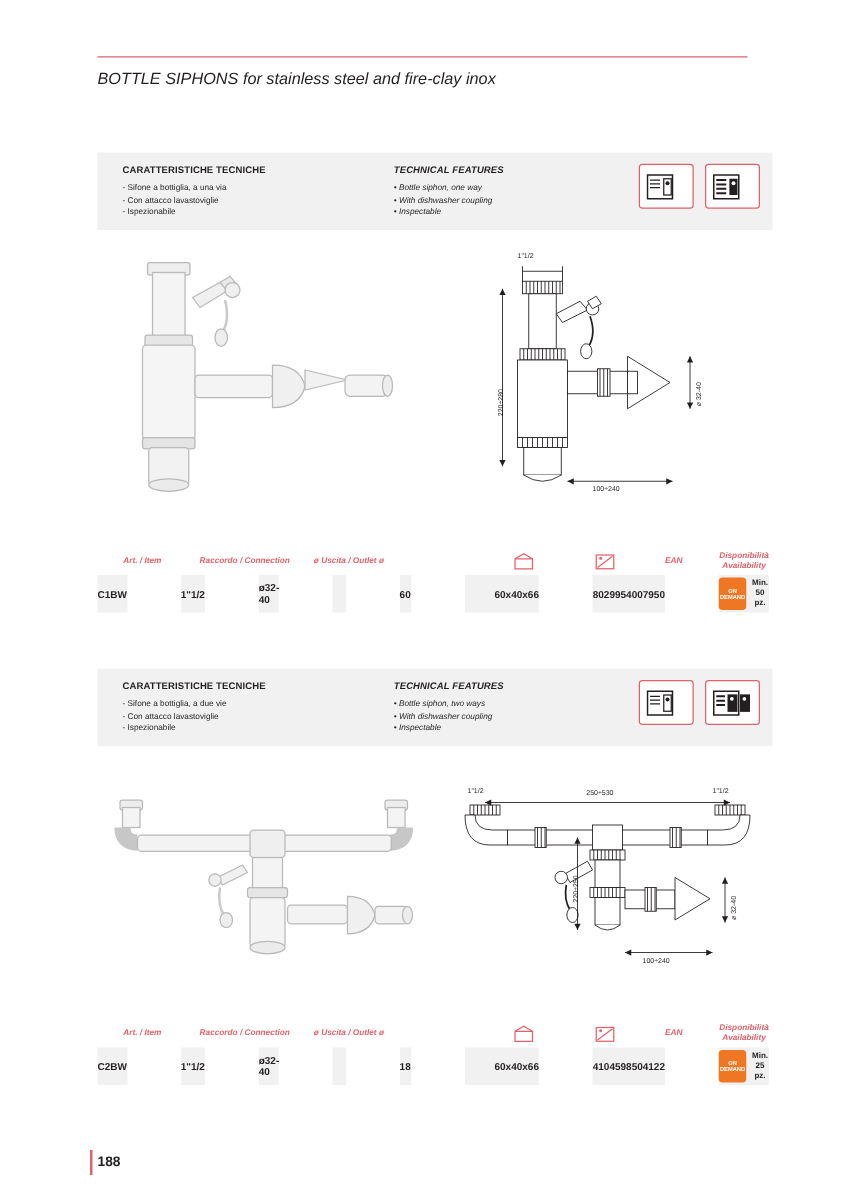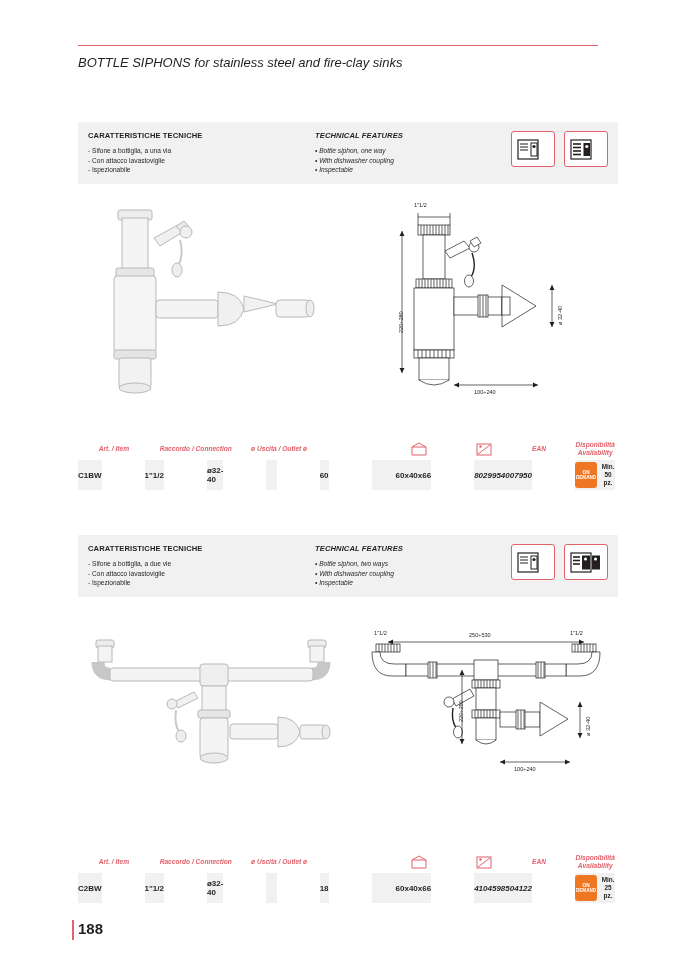--- a/index.html
+++ b/index.html
@@ -25,21 +25,21 @@
   .header h2 {
     margin:9px 0 0 0; font-size:13px; font-style:italic; font-weight:400;
     color:#231f20;
   }
 
   
   .band {
     position:absolute; left:78px; width:540px; height:62px;
     background:#f1f1f1;
   }
-  .band .col1 { position:absolute; left:10px; top:9px; width:150px; }
+  .band .col1 { position:absolute; left:20px; top:9px; width:150px; }
   .band .col2 { position:absolute; left:237px; top:9px; width:160px; }
   .band .ttl { font-size:7.6px; font-weight:700; letter-spacing:.1px; margin-bottom:6px; }
   .band .ttl.it { font-style:italic; }
   .band ul { list-style:none; margin:0; padding:0; }
   .band li { font-size:6.6px; line-height:9.6px; color:#231f20; white-space:nowrap; }
   .band .col2 li { font-style:italic; }
 
   .pictos { position:absolute; right:10px; top:9px; display:flex; gap:9px; }
   .picto {
     width:44px; height:36px; border:1px solid #e2616a; border-radius:3px;
@@ -63,47 +63,47 @@
     justify-content:center; font-size:8px; font-weight:700; color:#231f20;
   }
   .c1 { width:75px; } .c2 { width:90px; } .c3 { width:78px; }
   .c4 { width:80px; } .c5 { width:42px; } .c6 { width:62px;padding-left:24px; }
   .c7 { width:70px; } .c8 { width:40px; }
   .tbl .hrow .c1,.tbl .hrow .c2,.tbl .hrow .c3,.tbl .hrow .c4,
   .tbl .hrow .c5,.tbl .hrow .c6,.tbl .hrow .c7,.tbl .hrow .c8 { margin-right:3px; }
   .hicon { display:flex; align-items:center; justify-content:center; }
   .brow .c2, .brow .c3 { font-weight:400; font-size:8px; }
   .brow .c4 { background:#f1f1f1; }
-  .brow .c7 { font-weight:400; font-size:7.4px;font-style:italic; }
+  .brow .c7 { font-weight:400; font-size:7.4px; }
   .brow .c8 { background:transparent; margin-right:0; }
 
   .ondemand {
     width:28px; height:26px; background:#ef7622; border-radius:3px;
     color:#fff; font-size:4.6px; font-weight:700; line-height:5.4px;
     display:flex; flex-direction:column; align-items:center; justify-content:center;
     text-align:center;
   }
   .mintxt { font-size:6.4px; font-weight:700; line-height:8px; text-align:center; margin-left:4px; }
 
   
   .footer { position:absolute; left:78px; top:920px; }
   .footer .bar { position:absolute; left:-6px; top:0; width:2px; height:20px; background:#e2616a; }
-  .footer .num { font-size:15px; font-weight:700; color:#231f20; }
+  .footer .num { font-size:11px; font-weight:700; color:#231f20; }
 
   .lbl { position:absolute; font-size:5.6px; color:#231f20; font-family:"Liberation Sans", sans-serif; }
   .vlbl { position:absolute; font-size:5.6px; color:#231f20; transform:rotate(-90deg); transform-origin:left top; white-space:nowrap; }
 </style>
 </head>
 <body>
 
 <div class="page">
 
   <div class="header">
     <div class="rule"></div>
-    <h2>BOTTLE SIPHONS for stainless steel and fire-clay sinks</h2>
+    <h2>BOTTLE SIPHONS for stainless steel and fire-clay inox</h2>
   </div>
 
   <div class="band" style="top:122px;">
     <div class="col1">
       <div class="ttl">CARATTERISTICHE TECNICHE</div>
       <ul>
         <li>- Sifone a bottiglia, a una via</li>
         <li>- Con attacco lavastoviglie</li>
         <li>- Ispezionabile</li>
       </ul>
@@ -467,21 +467,21 @@
       </g>
     </svg>
     <div class="lbl" style="left:8px; top:4px;">1"1/2</div>
     <div class="lbl" style="left:204px; top:4px;">1"1/2</div>
     <div class="lbl" style="left:103px; top:6px;">250÷530</div>
     <div class="vlbl" style="left:92px; top:96px;">220÷250</div>
     <div class="vlbl" style="left:219px; top:110px;">ø 32-40</div>
     <div class="lbl" style="left:148px; top:140px;">100÷240</div>
   </div>
 
-  <div class="tbl" style="top:851px;">
+  <div class="tbl" style="top:816px;">
     <div class="hrow">
       <div class="c1">Art. / Item</div>
       <div class="c2">Raccordo / Connection</div>
       <div class="c3">ø Uscita / Outlet ø</div>
       <div class="c4"></div>
       <div class="c5 hicon">
         <svg width="18" height="15" viewBox="0 0 18 15">
             <path d="M2 5 L9 1 L16 5 L16 13 L2 13 Z" fill="none" stroke="#e2616a" stroke-width="1"></path>
             <path d="M2 5 L16 5" stroke="#e2616a" stroke-width="1"></path>
           </svg>

